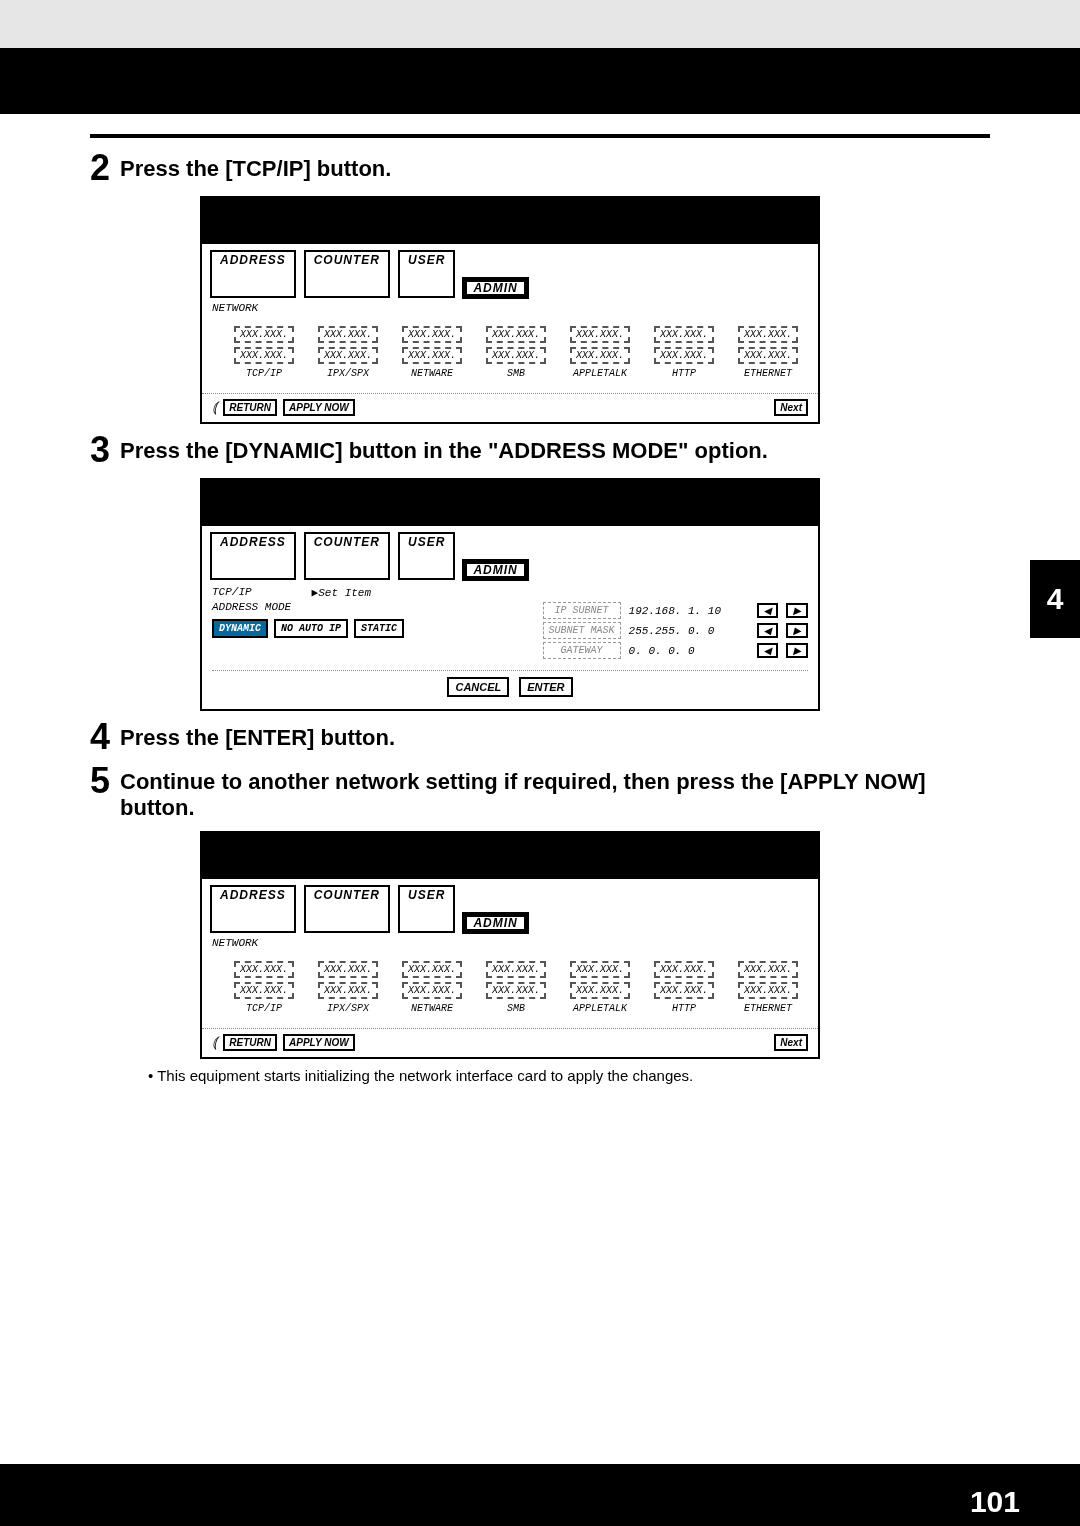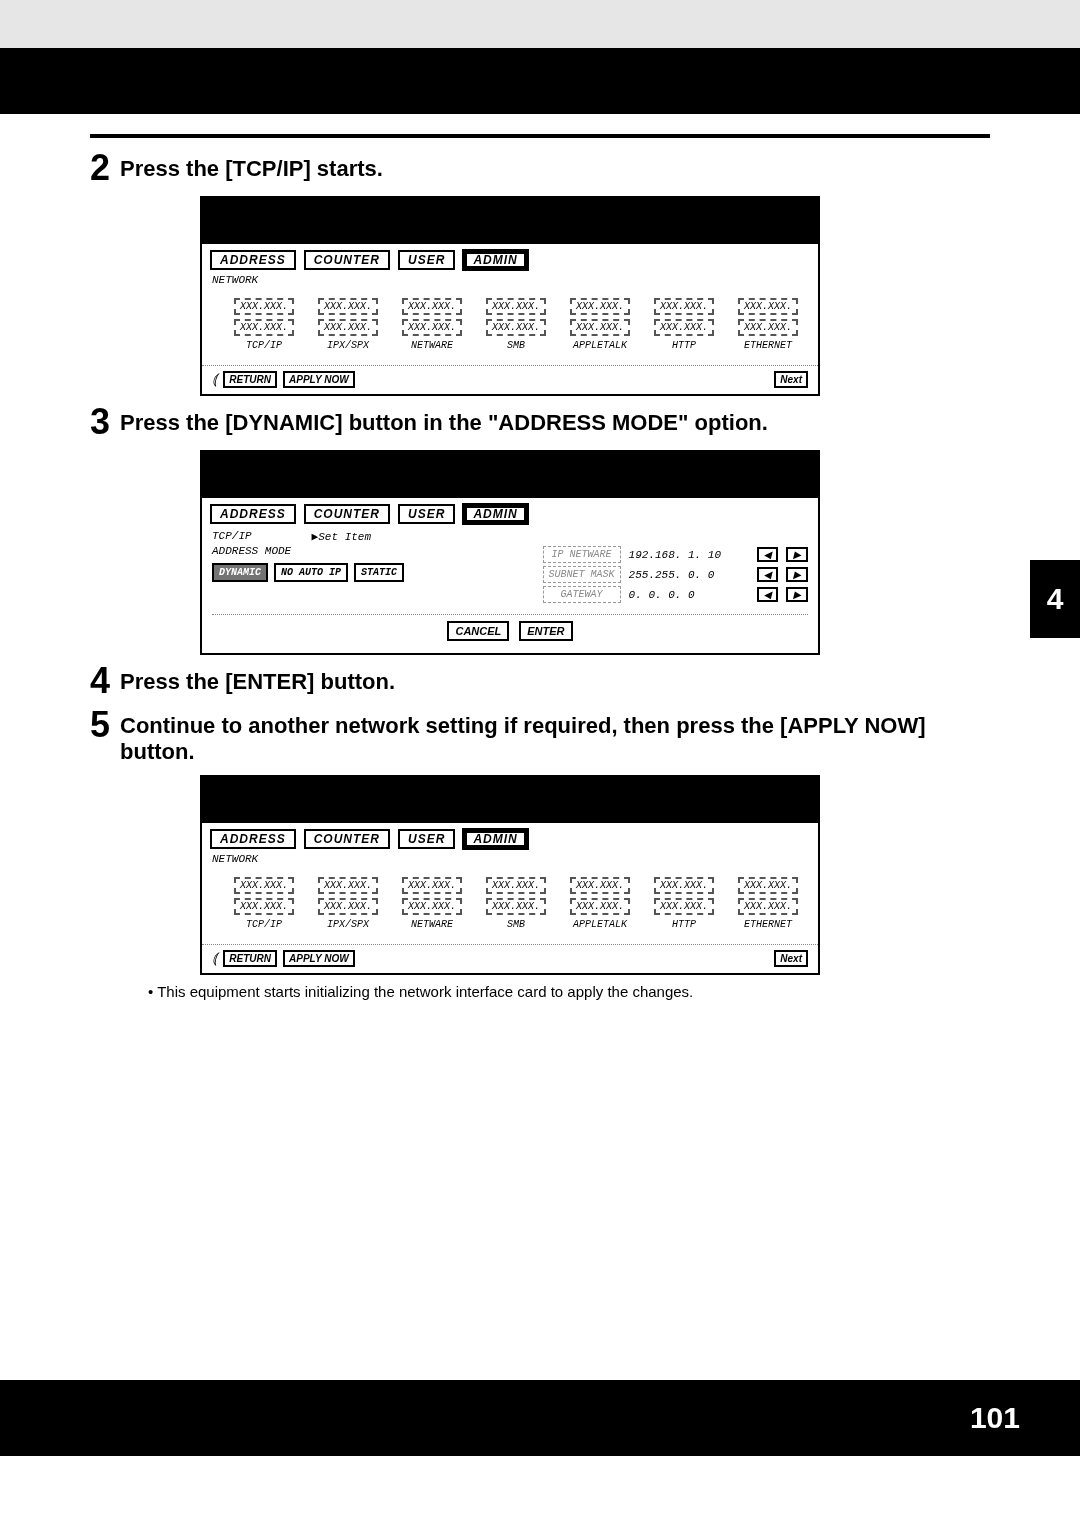--- a/index.html
+++ b/index.html
@@ -11,36 +11,36 @@
   .step { display:flex; align-items:flex-start; margin-top: 8px; }
   .step-num { font-size: 36px; font-weight: bold; margin-right: 10px; line-height:1; }
   .step-title { font-size: 22px; font-weight: bold; padding-top:6px; }
   .bullet { font-size: 15px; margin-left: 58px; margin-top: 8px; margin-bottom: 10px; }
   .bullet::before { content: "• "; }
   .screen-wrap { margin-left: 110px; margin-top: 10px; margin-bottom: 8px; }
   .screen { border: 2px solid #000; width: 620px; background:#fff;font-style:italic; }
   .screen-top-black { background:#000; height: 46px; }
   .tabrow { display:flex; gap:8px; padding: 6px 8px 2px 8px; }
   .tab { border:2px solid #000; padding:1px 8px; font-size:12px; font-weight:bold; letter-spacing:1px; background:#fff; }
-  .tab.sel { box-shadow: inset 0 0 0 2px #000, 0 0 0 1px #000; }
+  .tab.sel { box-shadow: inset 0 0 0 2px #000, 0 0 0 1px #000; margin-top: 28px; }
   .screen-label { font-size:11px; padding: 2px 10px 4px 10px; font-family: "Courier New", monospace; }
   .net-row { display:flex; gap:24px; padding: 8px 16px 6px 32px; }
   .net-col { display:flex; flex-direction:column; align-items:center; gap:4px; }
   .xbox { border:2px dashed #555; font-size:10px; padding:1px 4px; font-family:"Courier New",monospace; min-width:52px; text-align:center; }
   .net-name { font-size:10px; font-family:"Courier New",monospace; }
   .bottom-row { display:flex; justify-content:space-between; align-items:center; padding:4px 10px 6px 10px; border-top:1px dotted #888; margin-top:8px;}
   .btn { border:2px solid #000; font-size:11px; font-weight:bold; padding:2px 6px; background:#fff; font-family:Arial; }
   .btn-small { font-size:10px; padding:1px 4px; }
   .ret-group { display:flex; gap:6px; align-items:center;}
   .ret-arrow { font-size:16px; }
   .tcpip-body { padding: 4px 10px 4px 10px; }
   .tcpip-row { display:flex; align-items:flex-start;justify-content:space-between; }
   .mode-group { display:flex; gap:6px; margin-top:4px; }
   .mode-btn { border:2px solid #000; font-size:10px; padding:2px 5px; font-weight:bold; font-family:"Courier New",monospace;}
-  .mode-btn.sel { background:#737373; color:#fff; }
+  .mode-btn.sel { background:#0369a1; color:#fff; }
   .ip-area { margin-left: 40px; }
   .ip-line { display:flex; align-items:center; gap:8px; margin:3px 0; }
   .ip-label { border:1px dashed #999; color:#888; font-size:10px; padding:2px 4px; font-family:"Courier New",monospace; width:78px; text-align:center;}
   .ip-val { font-size:11px; font-family:"Courier New",monospace; width:120px; }
   .arrow-btn { border:2px solid #000; font-size:10px; padding:0 5px; }
   .ce-row { display:flex; gap:10px; justify-content:center; padding:6px 0 8px 0;text-align:center;}
   .side-tab { position:absolute; right:0; top:560px; background:#000; color:#fff; width:50px; height:78px; display:flex; align-items:center; justify-content:center; font-size:30px; font-weight:bold;}
   .footer { background:#000; color:#fff; height:76px; display:flex; align-items:center; justify-content:flex-end; padding-right:60px; font-size:30px; font-weight:bold; margin-top:380px;}
 </style>
 </head>
@@ -49,21 +49,21 @@
 <div class="top-gray"></div>
 <div class="black-band"></div>
 
 <div class="side-tab">4</div>
 
 <div class="page">
   <div class="rule"></div>
 
   <div class="step">
     <div class="step-num">2</div>
-    <div class="step-title">Press the [TCP/IP] starts.</div>
+    <div class="step-title">Press the [TCP/IP] button.</div>
   </div>
 
   <div class="screen-wrap">
     <div class="screen">
       <div class="screen-top-black"></div>
       <div class="tabrow">
         <div class="tab">ADDRESS</div>
         <div class="tab">COUNTER</div>
         <div class="tab">USER</div>
         <div class="tab sel">ADMIN</div>
@@ -140,21 +140,21 @@
           <div>
             <div class="screen-label" style="padding:2px 0">ADDRESS MODE</div>
             <div class="mode-group">
               <div class="mode-btn sel">DYNAMIC</div>
               <div class="mode-btn">NO AUTO IP</div>
               <div class="mode-btn">STATIC</div>
             </div>
           </div>
           <div class="ip-area">
             <div class="ip-line">
-              <div class="ip-label">IP NETWARE</div>
+              <div class="ip-label">IP SUBNET</div>
               <div class="ip-val">192.168.  1. 10</div>
               <div class="arrow-btn">◀</div>
               <div class="arrow-btn">▶</div>
             </div>
             <div class="ip-line">
               <div class="ip-label">SUBNET MASK</div>
               <div class="ip-val">255.255.  0.  0</div>
               <div class="arrow-btn">◀</div>
               <div class="arrow-btn">▶</div>
             </div>

